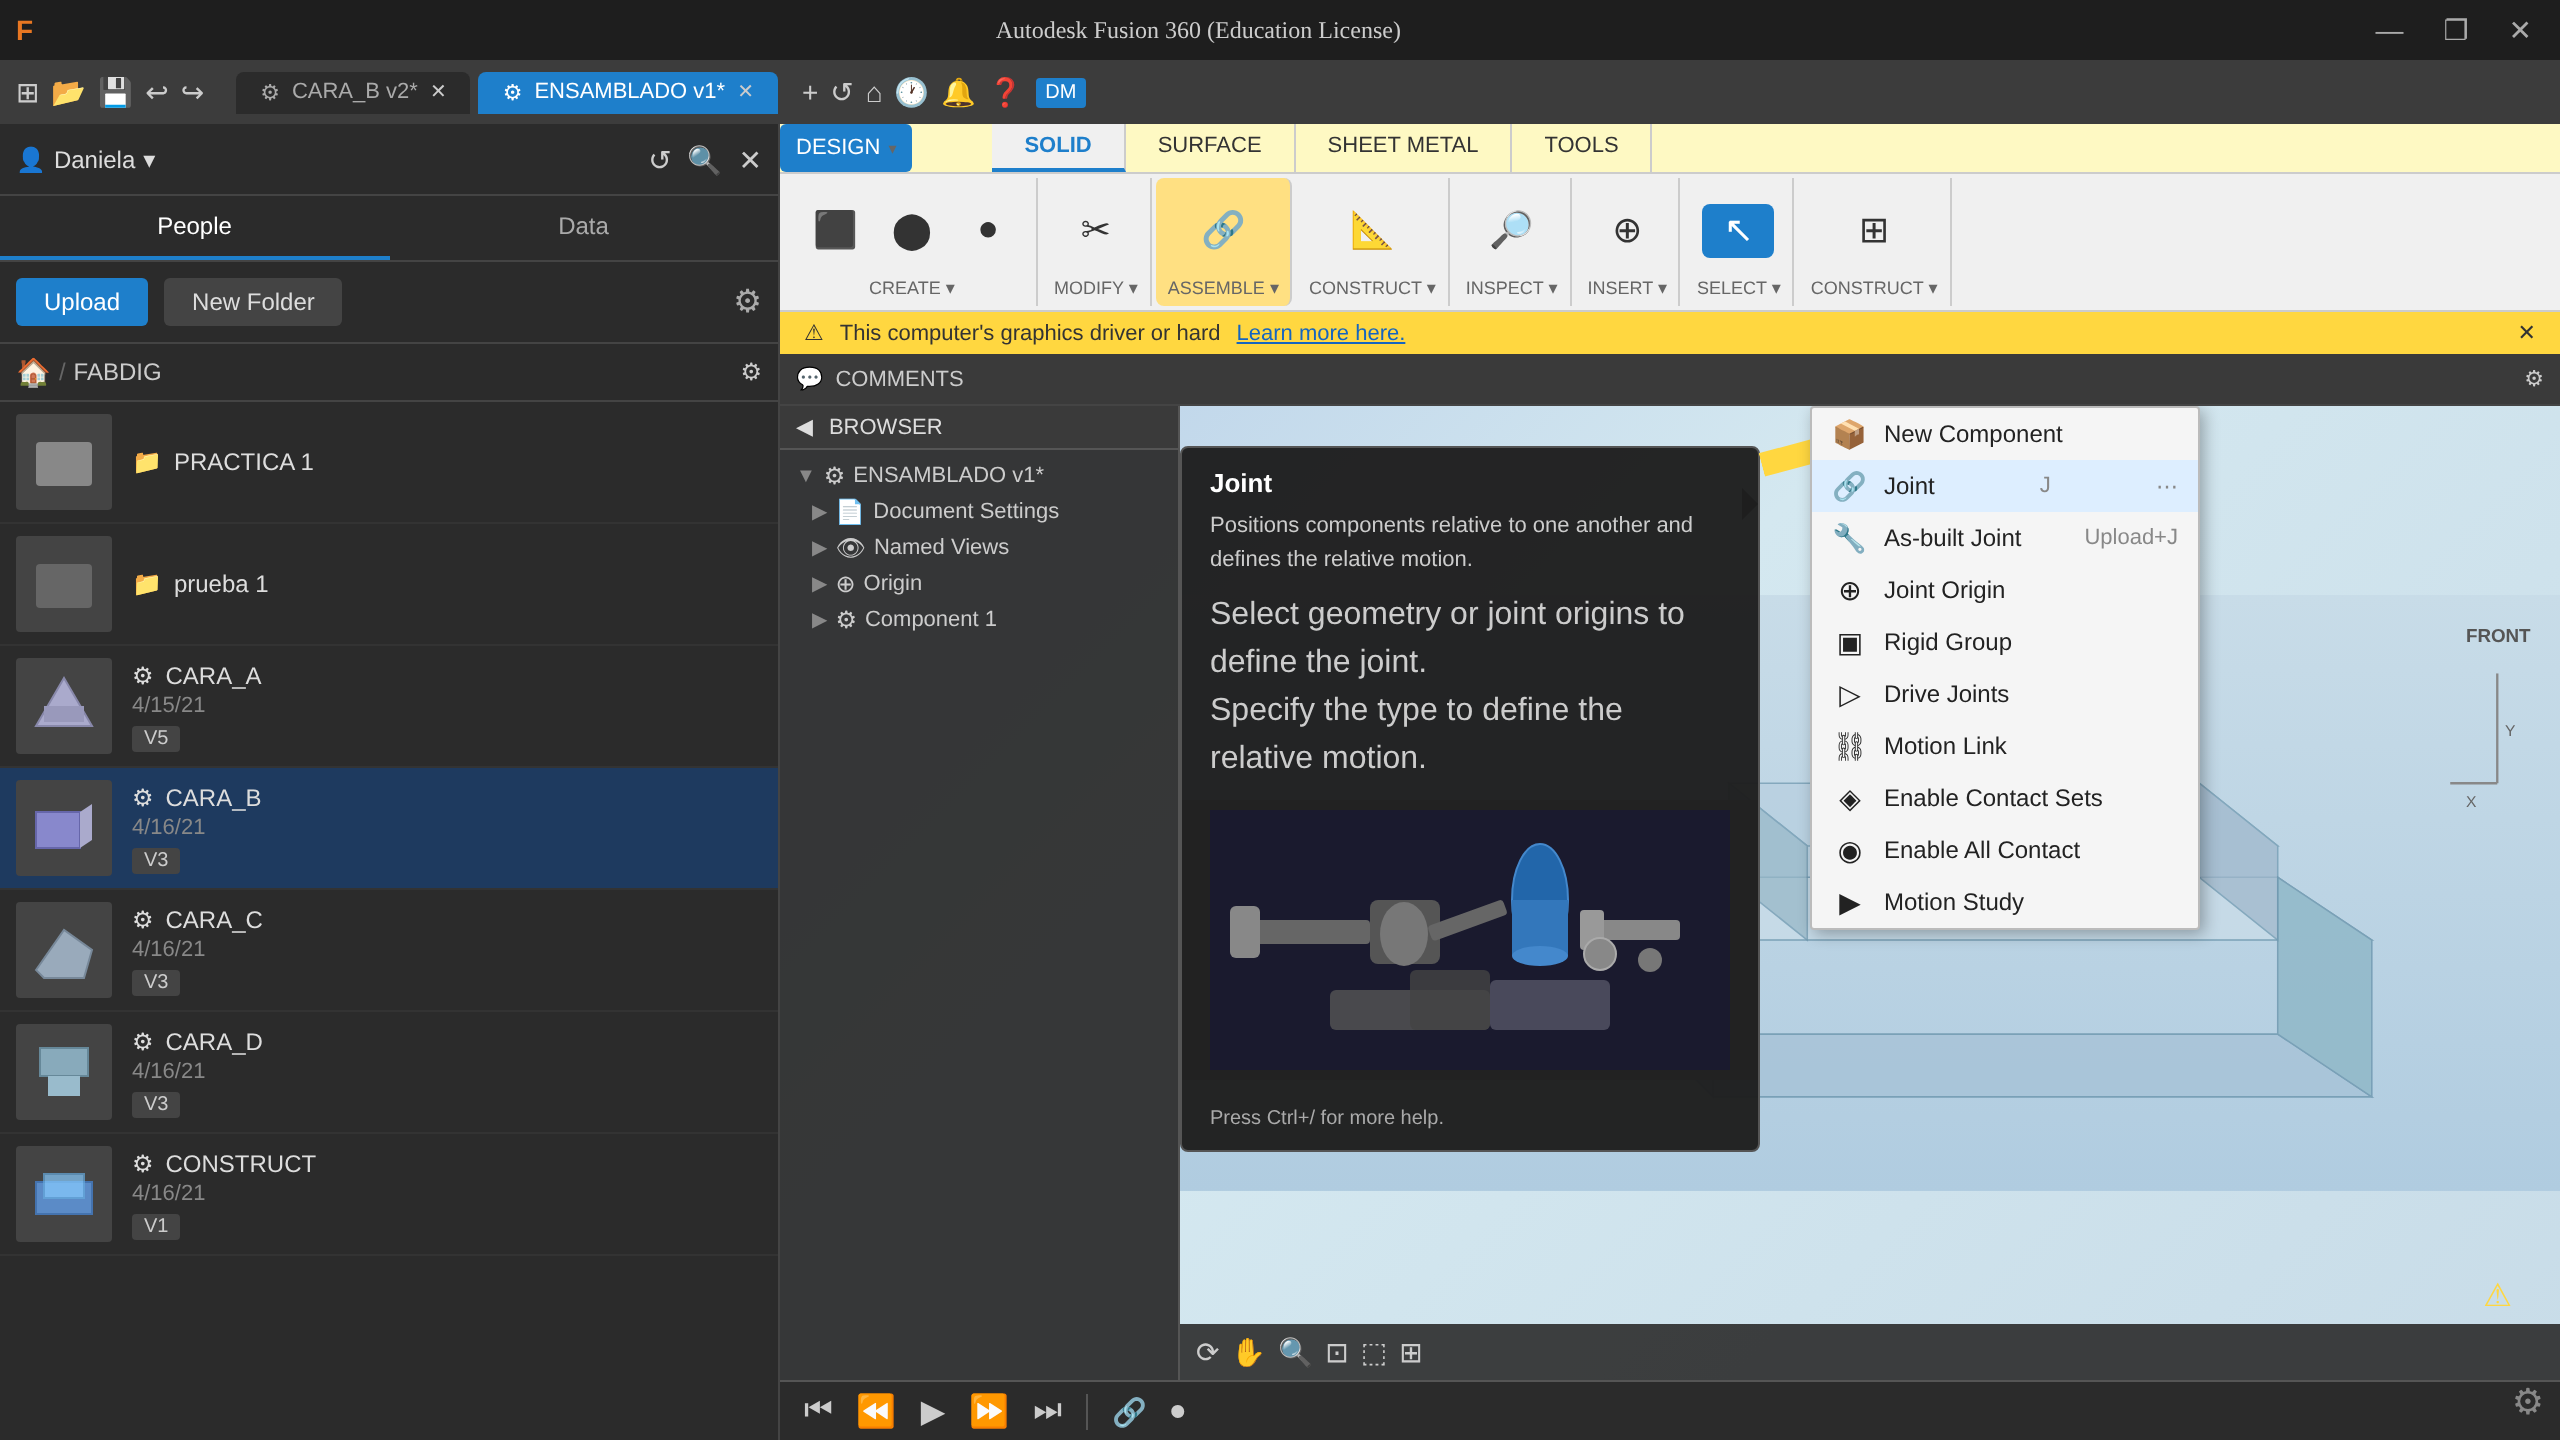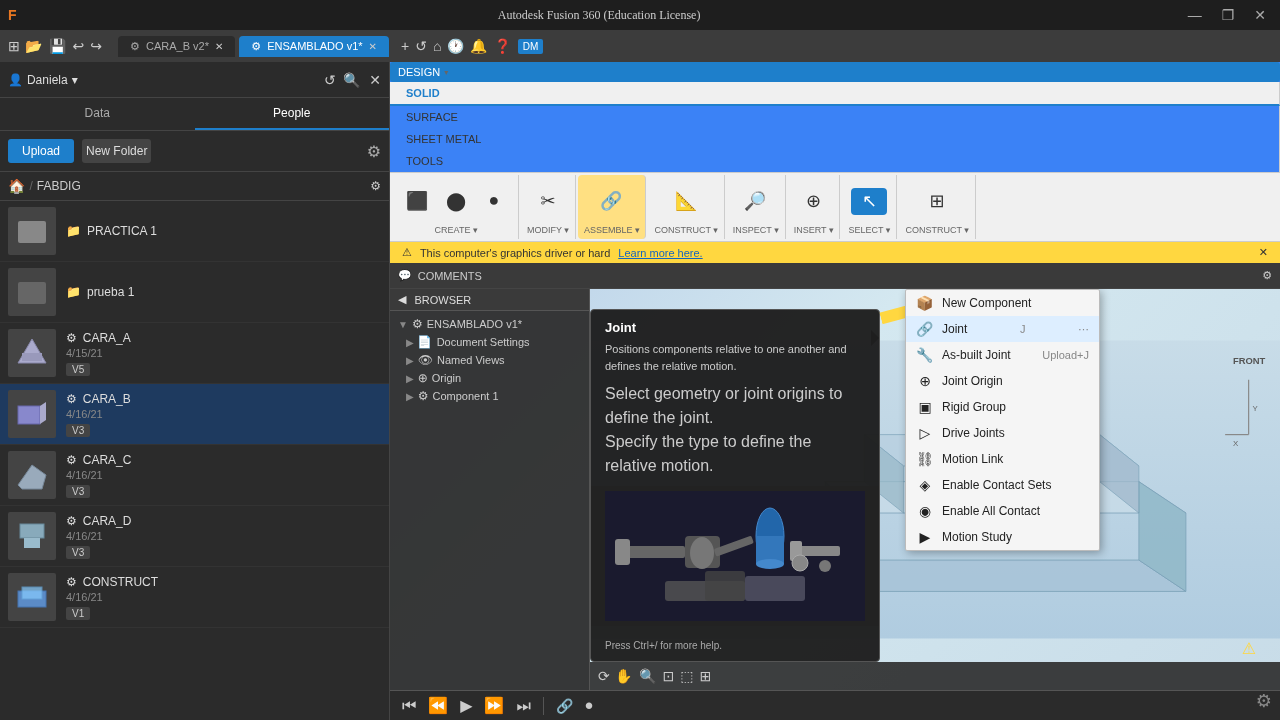--- a/index.html
+++ b/index.html
@@ -39,21 +39,21 @@
     #left-top .icons span { color: #ccc; font-size: 14px; cursor: pointer; }
 
     
     #left-nav { display: flex; border-bottom: 1px solid #444; }
     .left-nav-tab { flex: 1; text-align: center; padding: 8px; color: #aaa; cursor: pointer; font-size: 12px; }
     .left-nav-tab.active { color: white; border-bottom: 2px solid #1e7fcb; }
 
     
     #left-actions { display: flex; align-items: center; gap: 8px; padding: 8px; border-bottom: 1px solid #444; }
     .btn-upload { background: #1e7fcb; color: white; border: none; padding: 5px 14px; border-radius: 3px; cursor: pointer; font-size: 12px; }
-    .btn-folder { background: #444; color: #ddd; border: none; padding: 5px 4px; border-radius: 3px; cursor: pointer; font-size: 12px; }
+    .btn-folder { background: #444; color: #ddd; border: none; padding: 5px 14px; border-radius: 3px; cursor: pointer; font-size: 12px; }
     .settings-icon { margin-left: auto; color: #aaa; font-size: 16px; cursor: pointer; }
 
     
     #breadcrumb { display: flex; align-items: center; gap: 4px; padding: 6px 8px; color: #ccc; font-size: 12px; border-bottom: 1px solid #444; }
     #breadcrumb .sep { color: #666; }
     #breadcrumb .globe-icon { font-size: 14px; }
 
     
     #file-list { flex: 1; overflow-y: auto; }
     .file-item { display: flex; align-items: center; padding: 6px 8px; border-bottom: 1px solid #333; cursor: pointer; }
@@ -63,23 +63,23 @@
     .file-info { flex: 1; }
     .file-name { color: #ddd; font-size: 12px; display: flex; align-items: center; gap: 6px; }
     .file-date { color: #888; font-size: 11px; margin-top: 2px; }
     .file-version { display: inline-block; margin-top: 4px; background: #444; color: #ccc; font-size: 10px; padding: 1px 6px; border-radius: 2px; }
 
     
     #right-panel { flex: 1; display: flex; flex-direction: column; background: #3a3a3a; position: relative; }
 
     
     #ribbon { background: #f0f0f0; border-bottom: 1px solid #ccc; }
-    #ribbon-tabs { display: flex; background: #3b82f6; border-bottom: 1px solid #ccc; flex-direction: column; }
+    #ribbon-tabs { display: flex; background: #fef9c3; border-bottom: 1px solid #ccc; }
     .ribbon-tab { padding: 5px 16px; font-size: 11px; cursor: pointer; color: #333; border-right: 1px solid #ccc; }
-    .ribbon-tab.active { background: #f0f0f0; border-bottom: 2px solid #1e7fcb; color: #1e7fcb; font-weight: bold; }
+    .ribbon-tab.active { background: #f0f0f0; border-bottom: 2px solid #1e7fcb; color: #1e7fcb; font-weight: bold; margin-left: 40px; }
 
     #ribbon-content { display: flex; align-items: stretch; padding: 2px 4px; gap: 2px; height: 68px; }
     .ribbon-group { display: flex; flex-direction: column; align-items: center; padding: 2px 6px; border-right: 1px solid #ccc; position: relative; }
     .ribbon-group-label { font-size: 9px; color: #666; margin-top: auto; padding-bottom: 2px; }
     .ribbon-group-items { display: flex; gap: 2px; align-items: center; flex: 1; }
     .ribbon-btn { display: flex; flex-direction: column; align-items: center; justify-content: center; padding: 2px 4px; cursor: pointer; border-radius: 3px; font-size: 9px; color: #333; min-width: 36px; }
     .ribbon-btn.highlighted { background: #ffe082; }
     .ribbon-btn .icon { font-size: 18px; margin-bottom: 1px; }
     .ribbon-btn-wide { display: flex; align-items: center; gap: 4px; padding: 4px 8px; cursor: pointer; border-radius: 3px; color: #333; font-size: 11px; }
     .ribbon-btn-wide.active { background: #1e7fcb; color: white; }
@@ -212,22 +212,22 @@
         <span>▾</span>
       </div>
       <div class="icons">
         <span>↺</span>
         <span>🔍</span>
         <span>✕</span>
       </div>
     </div>
 
     <div id="left-nav">
+      <div class="left-nav-tab active">People</div>
       <div class="left-nav-tab">Data</div>
-      <div class="left-nav-tab active">People</div>
     </div>
 
     <div id="left-actions">
       <button class="btn-upload">Upload</button>
       <button class="btn-folder">New Folder</button>
       <span class="settings-icon">⚙</span>
     </div>
 
     <div id="breadcrumb">
       <span class="globe-icon">🏠</span>

